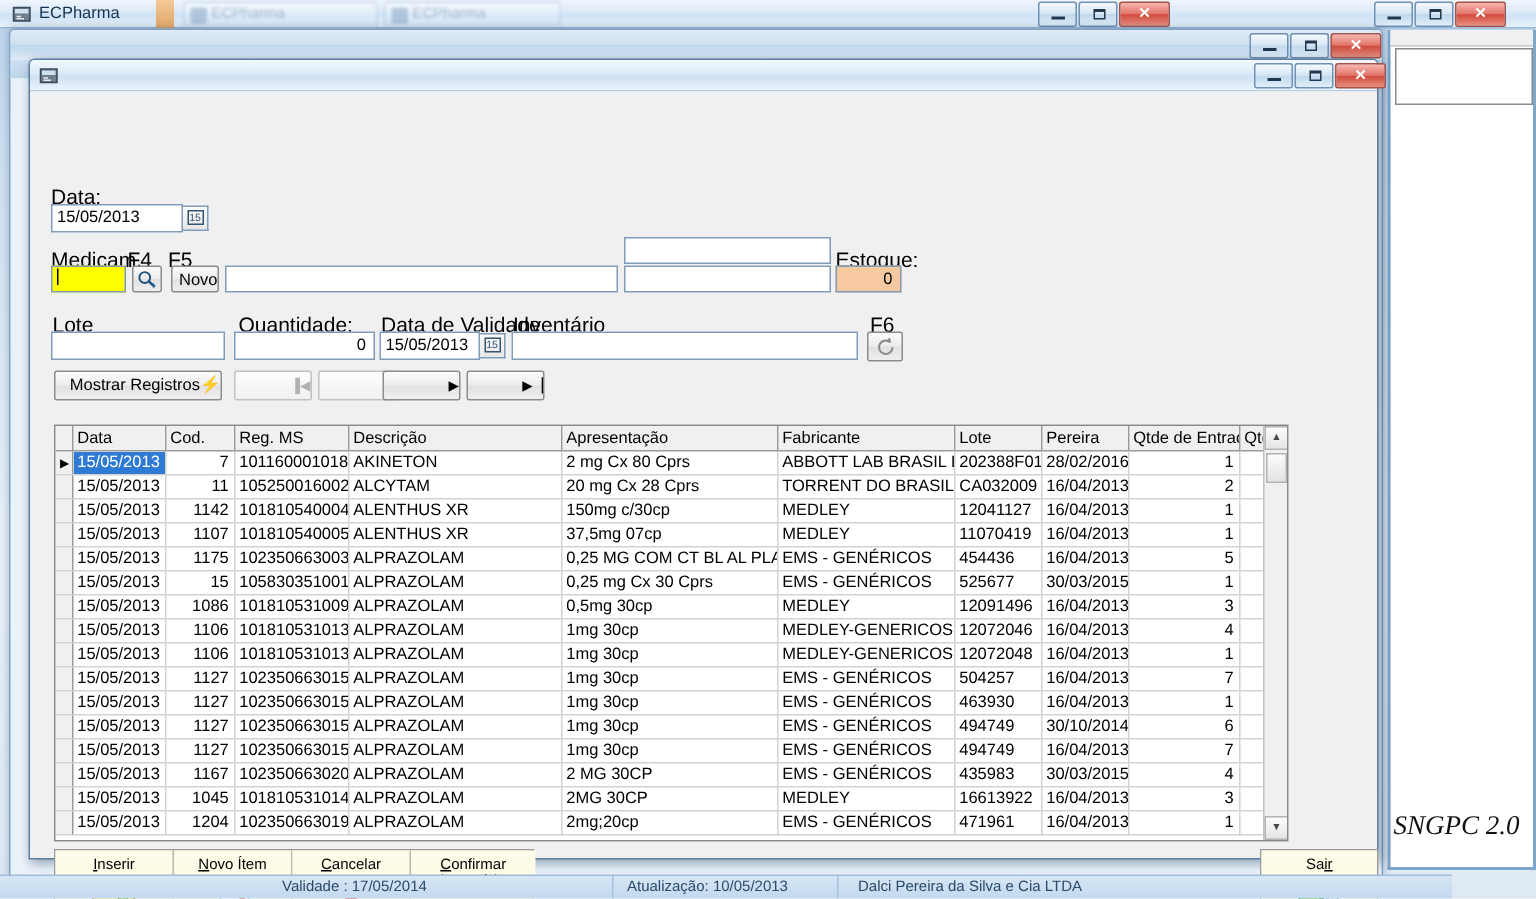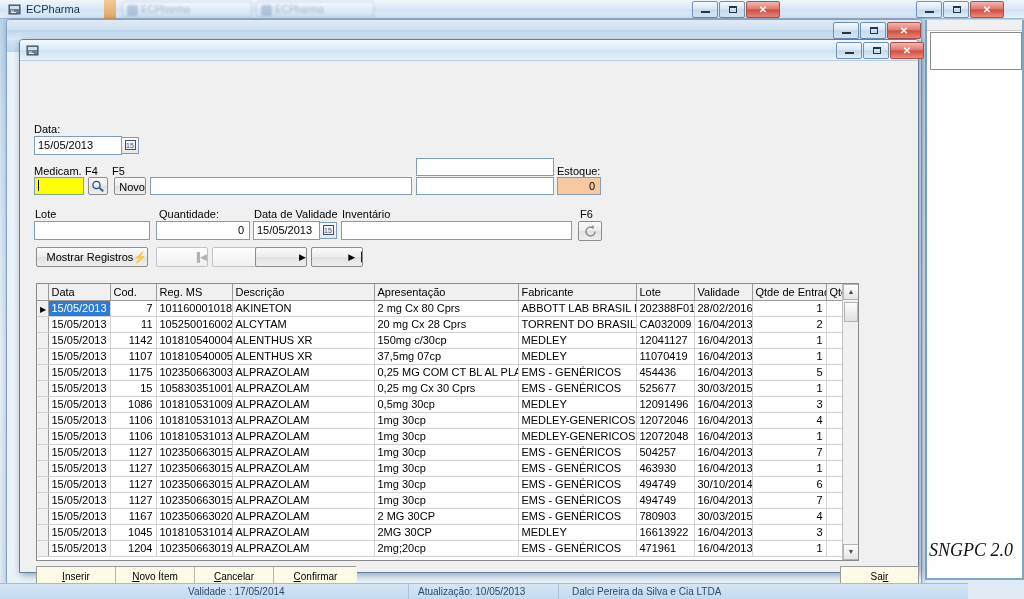--- a/index.html
+++ b/index.html
@@ -130,21 +130,21 @@
   }
 
   
   .page-title{
     position:absolute; left:10px; top:11px;
     font-family:"Liberation Serif", serif;
     font-size:22px; font-weight:bold; color:#000;
   }
 
   
-  .lbl{ position:absolute; font-size:11px; color:#000; white-space:nowrap;}
+  .lbl{ position:absolute; font-size:14px; color:#000; white-space:nowrap;}
   .fld{
     position:absolute; background:#fff; border:1px solid #7f9db9;
     font-size:11px; color:#000; line-height:17px; padding:0 3px;
   }
   .fld.yellow{ background:#ffff00; }
   .fld.peach{ background:#f6c9a0; text-align:right; padding-right:5px;}
   .fld.num{ text-align:right; padding-right:5px;}
   .caret{
     display:inline-block; width:1px; height:11px; background:#000;
     vertical-align:-1px;
@@ -425,21 +425,21 @@
           <thead>
             <tr>
               <th class="c-sel"></th>
               <th>Data</th>
               <th>Cod.</th>
               <th>Reg. MS</th>
               <th>Descrição</th>
               <th>Apresentação</th>
               <th>Fabricante</th>
               <th>Lote</th>
-              <th>Validade</th>
+              <th>Pereira</th>
               <th>Qtde de Entrada</th>
               <th>Qtde em Estoque</th>
             </tr>
           </thead>
           <tbody>
               <tr class="selrow">
                 <td class="c-sel"><span class="selarrow">▶</span></td>
                 <td class="c-date">15/05/2013</td>
                 <td class="num">7</td>
                 <td>1011600010180</td>
@@ -608,21 +608,21 @@
                 <td class="num">7</td>
               </tr>
               <tr>
                 <td class="c-sel"></td>
                 <td class="c-date">15/05/2013</td>
                 <td class="num">1167</td>
                 <td>1023506630204</td>
                 <td>ALPRAZOLAM</td>
                 <td>2 MG 30CP</td>
                 <td>EMS - GENÉRICOS</td>
-                <td>780903</td>
+                <td>435983</td>
                 <td>30/03/2015</td>
                 <td class="num">4</td>
                 <td class="num">4</td>
               </tr>
               <tr>
                 <td class="c-sel"></td>
                 <td class="c-date">15/05/2013</td>
                 <td class="num">1045</td>
                 <td>1018105310148</td>
                 <td>ALPRAZOLAM</td>

